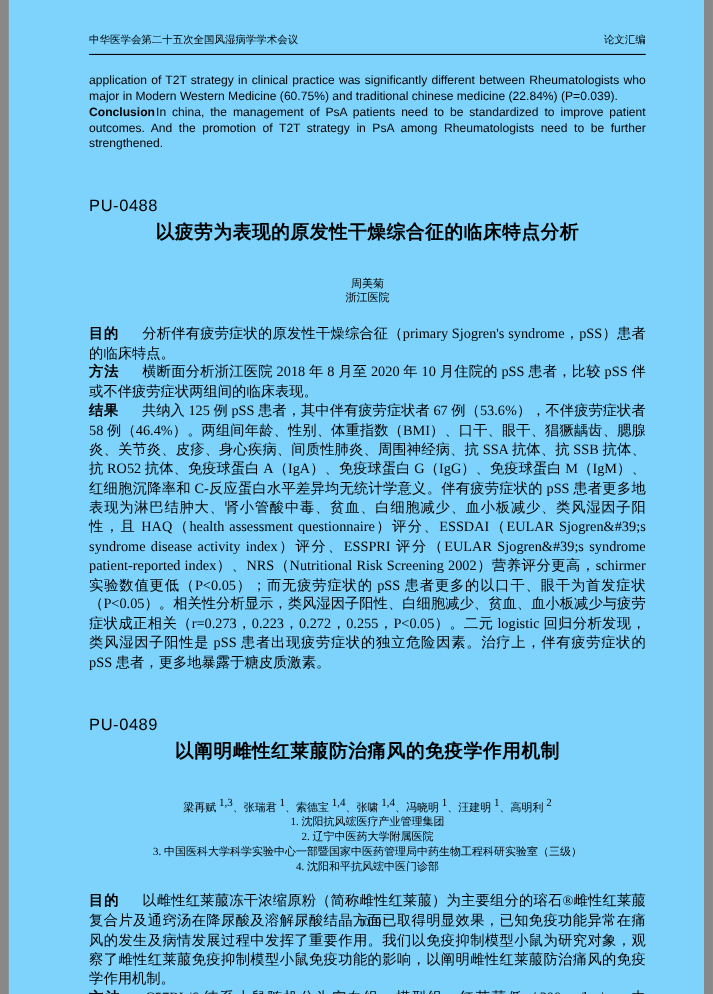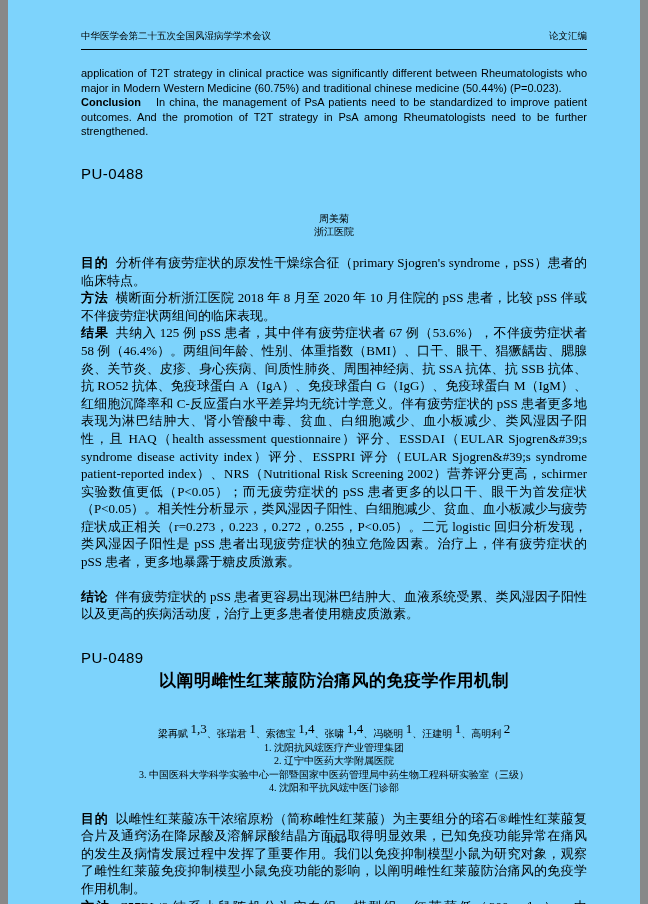--- a/index.html
+++ b/index.html
@@ -30,54 +30,54 @@
     padding-bottom: 6px;
     border-bottom: 1px solid #000;
   }
   
   .intro { margin-top: 16px; }
   .en-text {
     font-size: 11px;
     line-height: 14.6px;
     text-align: justify;
   }
-  .en-text b { margin-right: 15px; }
+  .en-text b { margin-right: 1px; }
   
   .abstract-id {
     font-size: 15px;
     letter-spacing: 0.5px;
-    margin-top: 26px;
+    margin-top: 40px;
   }
   .abstract-title {
     font-size: 17px;
     font-weight: bold;
     text-align: center;
     margin-top: 3px;
     letter-spacing: 0.5px;
   }
   .authors-line, .affil-line {
     font-family: "Liberation Serif", "DejaVu Serif", serif;
     font-size: 10px;
     text-align: center;
     line-height: 13.5px;
   }
   .authors-line { margin-top: 30px; }
-  .authors-line sup { font-size: 13px; }
+  .authors-line sup { font-size: 10px; }
   .author:not(:last-child)::after { content: "\3001"; }
   
   .body-block { margin-top: 15px; }
   .cn-text {
     font-size: 13px;
     line-height: 17.6px;
     text-align: justify;
     font-family: "Liberation Serif", "DejaVu Serif", serif;
   }
   .cn-text b {
     font-family: "Liberation Sans", "DejaVu Sans", sans-serif;
-    margin-right: 7px;
+    margin-right: 21px;
     letter-spacing: 0.5px;
   }
   .gap-top { margin-top: 17px; }
   
   .footer {
     position: absolute;
     left: 0;
     top: 834px;
     width: 100%;
     text-align: center;
@@ -92,44 +92,42 @@
 <div class="page">
   <div class="content">
 
     <div class="header">
       <span>中华医学会第二十五次全国风湿病学学术会议</span>
       <span>论文汇编</span>
     </div>
 
     <div class="intro">
       <p class="en-text">
-        <span>application of T2T strategy in clinical practice was significantly different between Rheumatologists who major in Modern Western Medicine (60.75%) and traditional chinese medicine (50.44%) (P=0.023).</span>
+        <span>application of T2T strategy in clinical practice was significantly different between Rheumatologists who major in Modern Western Medicine (60.75%) and traditional chinese medicine (22.84%) (P=0.039).</span>
       </p>
       <p class="en-text">
         <b>Conclusion</b><span>In china, the management of PsA patients need to be standardized to improve patient outcomes. And the promotion of T2T strategy in PsA among Rheumatologists need to be further strengthened.</span>
       </p>
     </div>
 
     <section>
       <div class="abstract-id">PU-0488</div>
+      <h1 class="abstract-title">以疲劳为表现的原发性干燥综合征的临床特点分析</h1>
       <div class="authors-line">周美菊</div>
       <div class="affil-line">浙江医院</div>
 
       <div class="body-block">
         <p class="cn-text">
           <b>目的</b><span>分析伴有疲劳症状的原发性干燥综合征（primary Sjogren's syndrome，pSS）患者的临床特点。</span>
         </p>
         <p class="cn-text">
           <b>方法</b><span>横断面分析浙江医院 2018 年 8 月至 2020 年 10 月住院的 pSS 患者，比较 pSS 伴或不伴疲劳症状两组间的临床表现。</span>
         </p>
         <p class="cn-text">
           <b>结果</b><span>共纳入 125 例 pSS 患者，其中伴有疲劳症状者 67 例（53.6%），不伴疲劳症状者 58 例（46.4%）。两组间年龄、性别、体重指数（BMI）、口干、眼干、猖獗龋齿、腮腺炎、关节炎、皮疹、身心疾病、间质性肺炎、周围神经病、抗 SSA 抗体、抗 SSB 抗体、抗 RO52 抗体、免疫球蛋白 A（IgA）、免疫球蛋白 G（IgG）、免疫球蛋白 M（IgM）、红细胞沉降率和 C-反应蛋白水平差异均无统计学意义。伴有疲劳症状的 pSS 患者更多地表现为淋巴结肿大、肾小管酸中毒、贫血、白细胞减少、血小板减少、类风湿因子阳性，且 HAQ（health assessment questionnaire）评分、ESSDAI（EULAR Sjogren&amp;#39;s syndrome disease activity index）评分、ESSPRI 评分（EULAR Sjogren&amp;#39;s syndrome patient-reported index）、NRS（Nutritional Risk Screening 2002）营养评分更高，schirmer 实验数值更低（P&lt;0.05）；而无疲劳症状的 pSS 患者更多的以口干、眼干为首发症状（P&lt;0.05）。相关性分析显示，类风湿因子阳性、白细胞减少、贫血、血小板减少与疲劳症状成正相关（r=0.273，0.223，0.272，0.255，P&lt;0.05）。二元 logistic 回归分析发现，类风湿因子阳性是 pSS 患者出现疲劳症状的独立危险因素。治疗上，伴有疲劳症状的 pSS 患者，更多地暴露于糖皮质激素。</span>
-        </p>
-        <p class="cn-text gap-top">
-          <b>结论</b><span>伴有疲劳症状的 pSS 患者更容易出现淋巴结肿大、血液系统受累、类风湿因子阳性以及更高的疾病活动度，治疗上更多患者使用糖皮质激素。</span>
         </p>
       </div>
     </section>
 
     <section>
       <div class="abstract-id">PU-0489</div>
       <h1 class="abstract-title">以阐明雌性红莱菔防治痛风的免疫学作用机制</h1>
 
       <div class="authors-line">
         <span class="author"><span>梁再赋 </span><sup>1,3</sup></span><span class="author"><span>张瑞君 </span><sup>1</sup></span><span class="author"><span>索德宝 </span><sup>1,4</sup></span><span class="author"><span>张啸 </span><sup>1,4</sup></span><span class="author"><span>冯晓明 </span><sup>1</sup></span><span class="author"><span>汪建明 </span><sup>1</sup></span><span class="author"><span>高明利 </span><sup>2</sup></span>

